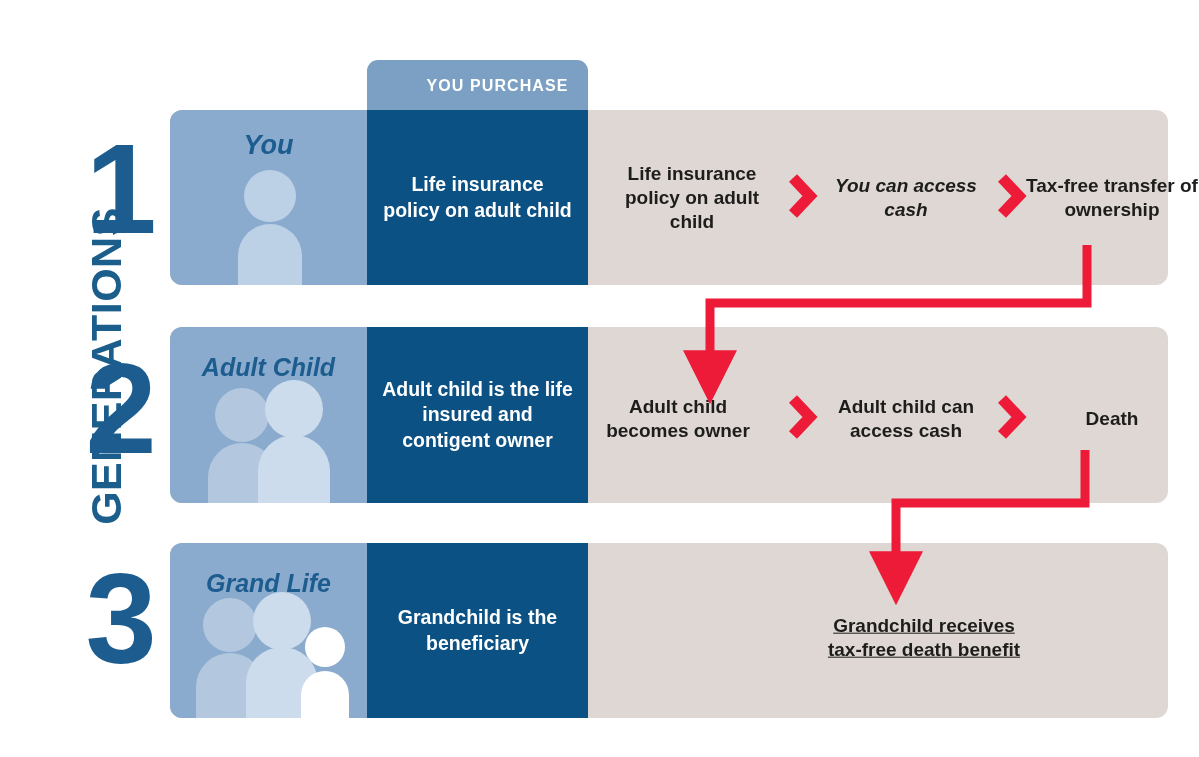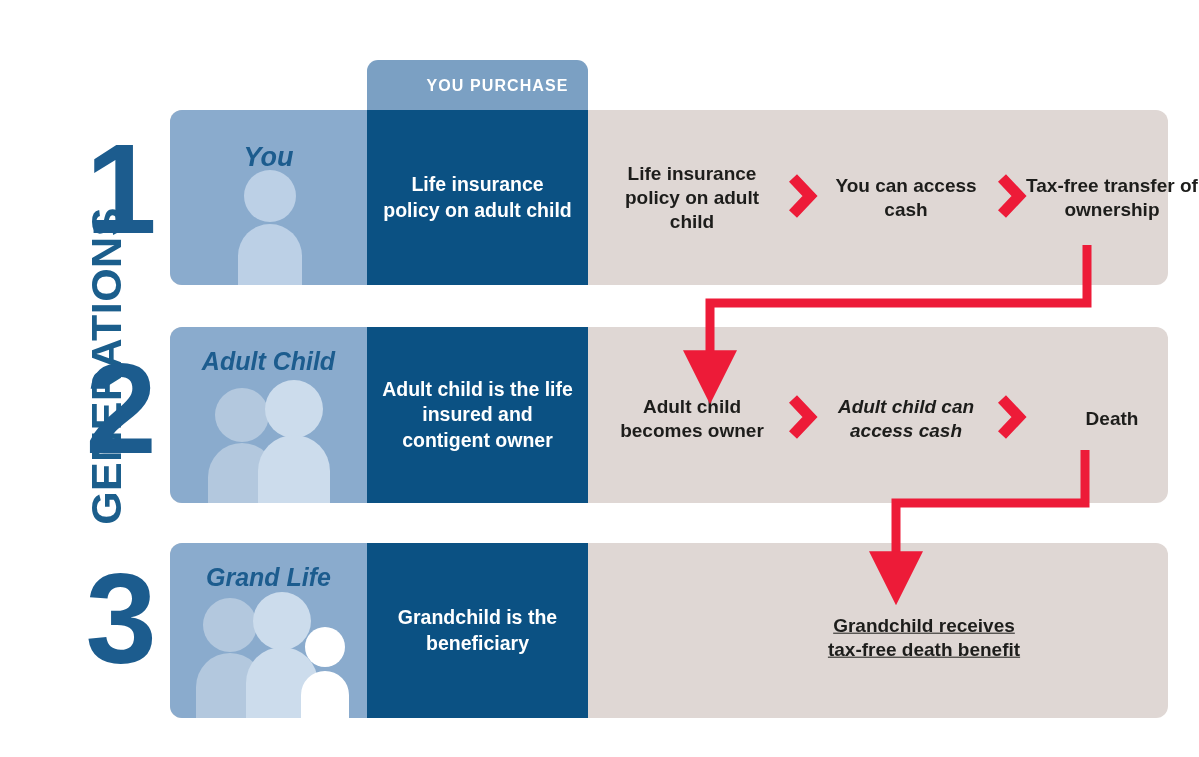--- a/index.html
+++ b/index.html
@@ -90,52 +90,52 @@
     color:#ffffff;font-size:16px;font-weight:bold;letter-spacing:1.1px;margin-left:40px;
   }
 
   
   .role{
     position:absolute;left:0;top:0;width:197px;
     text-align:center;
     color:#1c5c8e;
     font-style:italic;font-weight:bold;
     font-size:27px;
-    padding-top:32px;
+    padding-top:20px;
     box-sizing:border-box;
     z-index:3;
   }
-  .row.r2 .role,.row.r3 .role{font-size:25px;padding-top:20px;}
+  .row.r2 .role,.row.r3 .role{font-size:25px;padding-top:26px;}
 
   
   .people{position:absolute;left:0;top:0;width:197px;height:100%;}
 
   
   .steps{
     position:absolute;left:418px;top:0;right:0;height:100%;
   }
   .step{
     position:absolute;
     text-align:center;
     color:#1d1d1b;
     font-size:19px;font-weight:bold;line-height:1.28;
     transform:translateY(-50%);
   }
   .chev{position:absolute;transform:translateY(-50%);}
 
   
   .r1 .s1{left:14px;width:180px;top:50%;}
   .r1 .c1{left:196px;width:36px;top:50%;}
-  .r1 .s2{left:228px;width:180px;top:50%;}
+  .r1 .s2{left:228px;width:180px;top:50%;font-style:italic;}
   .r1 .c2{left:405px;width:36px;top:50%;}
   .r1 .s3{left:434px;width:180px;top:50%;}
 
-  .r2 .s1{left:14px;width:180px;top:52%;}
+  .r2 .s1{left:0;width:180px;top:52%;}
   .r2 .c1{left:196px;width:36px;top:52%;}
-  .r2 .s2{left:228px;width:180px;top:52%;font-style:italic;}
+  .r2 .s2{left:228px;width:180px;top:52%;}
   .r2 .c2{left:405px;width:36px;top:52%;}
   .r2 .s3{left:434px;width:180px;top:52%;}
 
   .r3 .s1{left:226px;width:220px;top:54%;text-decoration:underline;}
 
   
   .connectors{position:absolute;left:0;top:0;width:1199px;height:757px;pointer-events:none;}
 </style>
 </head>
 <body>

